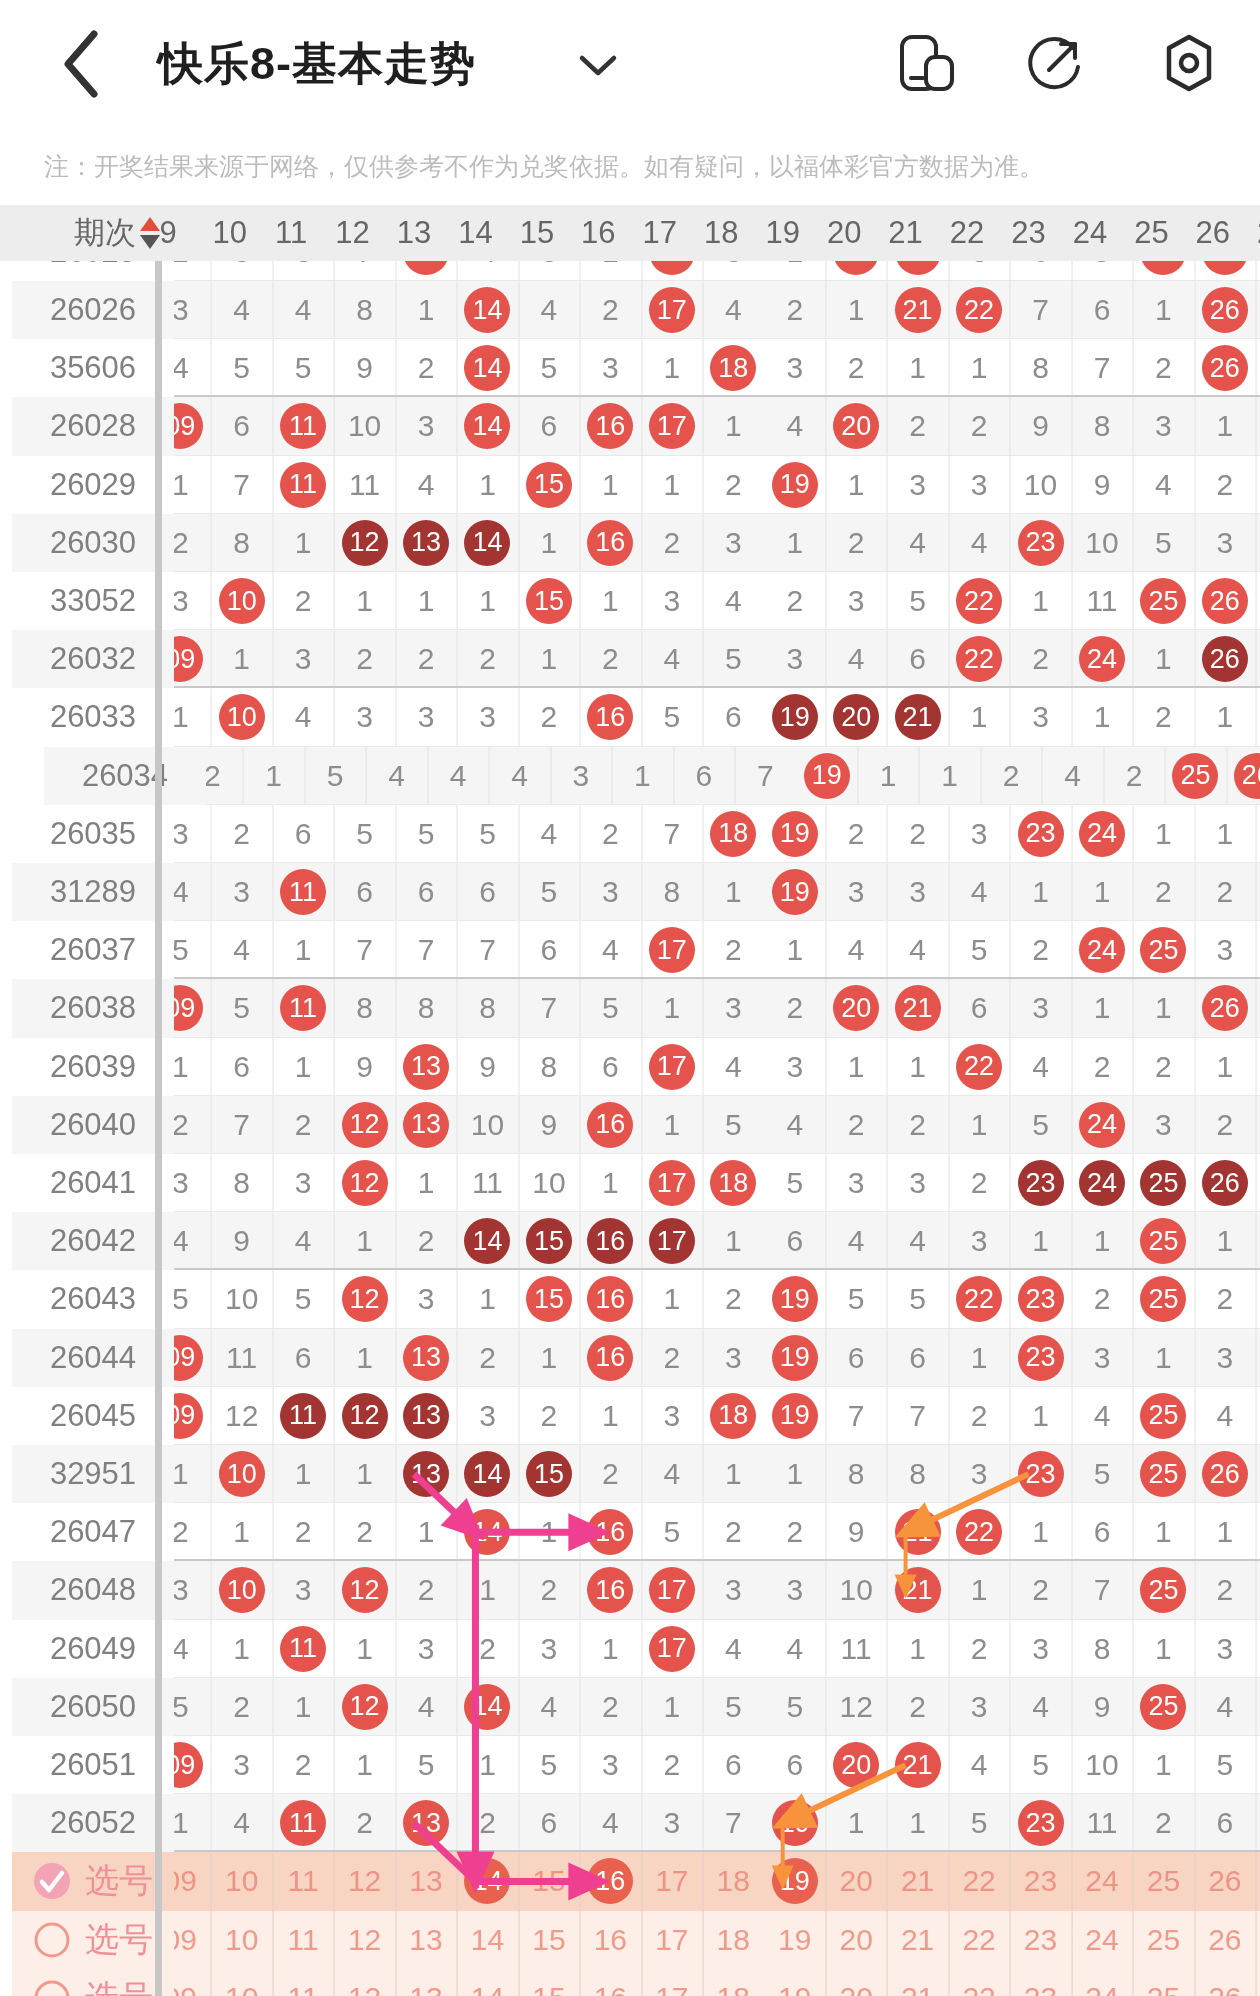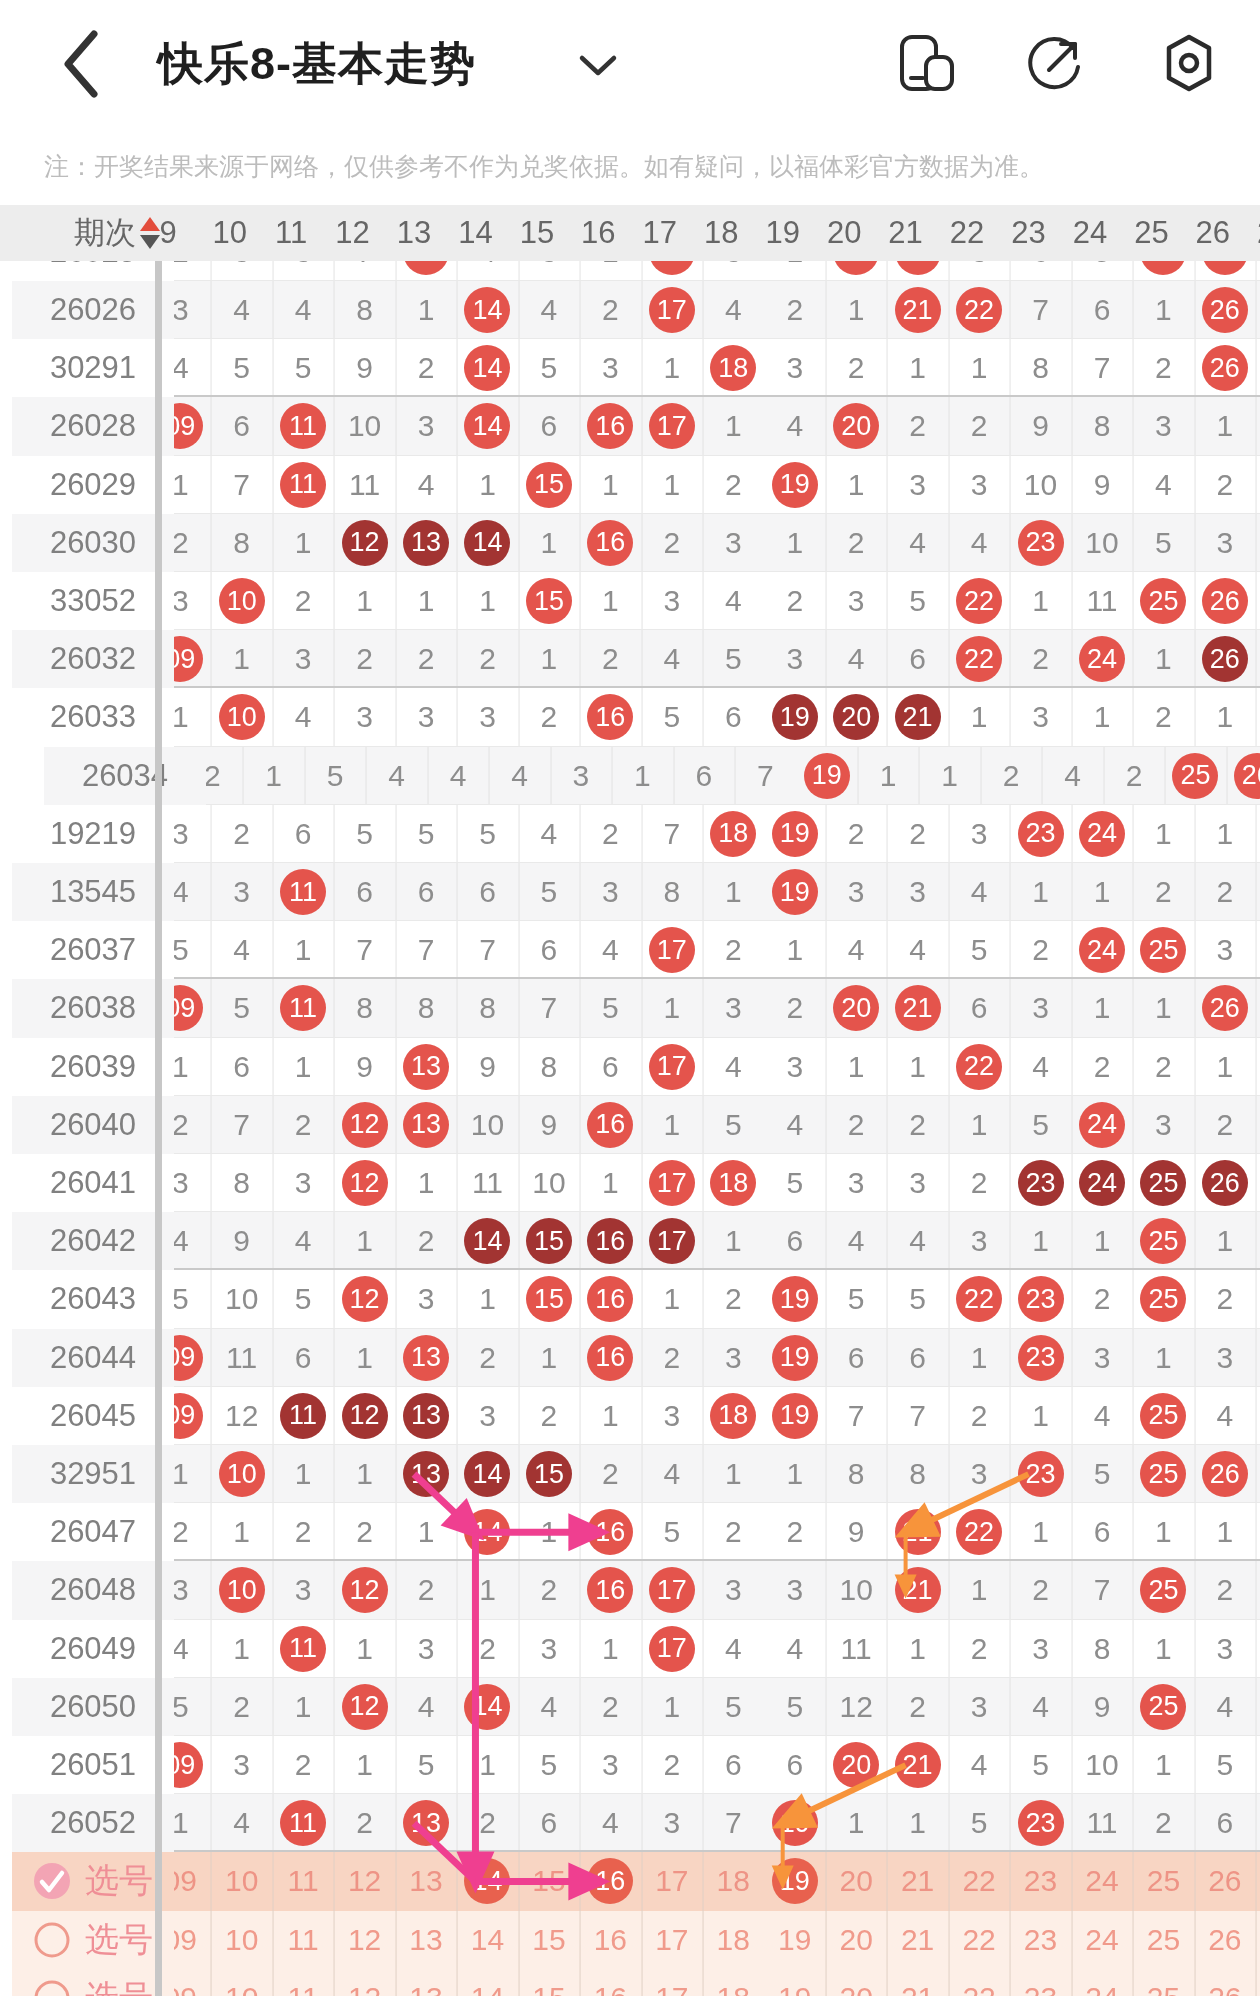--- a/index.html
+++ b/index.html
@@ -182,21 +182,21 @@
         </div>
         <div class="cell" style="left: 1120.7px;">
           <span class="num">1</span>
         </div>
         <div class="cell" style="left: 1182.15px;">
           <div class="ball" style="background: rgb(228, 84, 76);">26</div>
         </div>
         <div class="cell" style="left: 1243.6px;"></div>
       </div>
       <div class="row group-end" style="top: 339.2px; background: repeating-linear-gradient(90deg, transparent 0px, transparent 60.45px, rgb(226, 226, 226) 60.45px, rgb(226, 226, 226) 61.45px) 138.55px 0px rgb(255, 255, 255);">
-        <div class="label" style="background: rgb(255, 255, 255);">30291</div>
+        <div class="label" style="background: rgb(255, 255, 255);">35606</div>
         <div class="cell" style="left: 137.5px;">
           <span class="num">4</span>
         </div>
         <div class="cell" style="left: 198.95px;">
           <span class="num">5</span>
         </div>
         <div class="cell" style="left: 260.4px;">
           <span class="num">5</span>
         </div>
         <div class="cell" style="left: 321.85px;">
@@ -650,21 +650,21 @@
         </div>
         <div class="cell" style="left: 1120.7px;">
           <div class="ball" style="background: rgb(228, 84, 76);">25</div>
         </div>
         <div class="cell" style="left: 1182.15px;">
           <div class="ball" style="background: rgb(228, 84, 76);">26</div>
         </div>
         <div class="cell" style="left: 1243.6px;"></div>
       </div>
       <div class="row" style="top: 804.8px; background: repeating-linear-gradient(90deg, transparent 0px, transparent 60.45px, rgb(226, 226, 226) 60.45px, rgb(226, 226, 226) 61.45px) 138.55px 0px rgb(255, 255, 255);">
-        <div class="label" style="background: rgb(255, 255, 255);">19219</div>
+        <div class="label" style="background: rgb(255, 255, 255);">26035</div>
         <div class="cell" style="left: 137.5px;">
           <span class="num">3</span>
         </div>
         <div class="cell" style="left: 198.95px;">
           <span class="num">2</span>
         </div>
         <div class="cell" style="left: 260.4px;">
           <span class="num">6</span>
         </div>
         <div class="cell" style="left: 321.85px;">
@@ -708,21 +708,21 @@
         </div>
         <div class="cell" style="left: 1120.7px;">
           <span class="num">1</span>
         </div>
         <div class="cell" style="left: 1182.15px;">
           <span class="num">1</span>
         </div>
         <div class="cell" style="left: 1243.6px;"></div>
       </div>
       <div class="row" style="top: 863px; background: repeating-linear-gradient(90deg, transparent 0px, transparent 60.45px, rgb(226, 226, 226) 60.45px, rgb(226, 226, 226) 61.45px) 138.55px 0px rgb(245, 245, 246);">
-        <div class="label" style="background: rgb(245, 245, 246);">13545</div>
+        <div class="label" style="background: rgb(245, 245, 246);">31289</div>
         <div class="cell" style="left: 137.5px;">
           <span class="num">4</span>
         </div>
         <div class="cell" style="left: 198.95px;">
           <span class="num">3</span>
         </div>
         <div class="cell" style="left: 260.4px;">
           <div class="ball" style="background: rgb(228, 84, 76);">11</div>
         </div>
         <div class="cell" style="left: 321.85px;">

